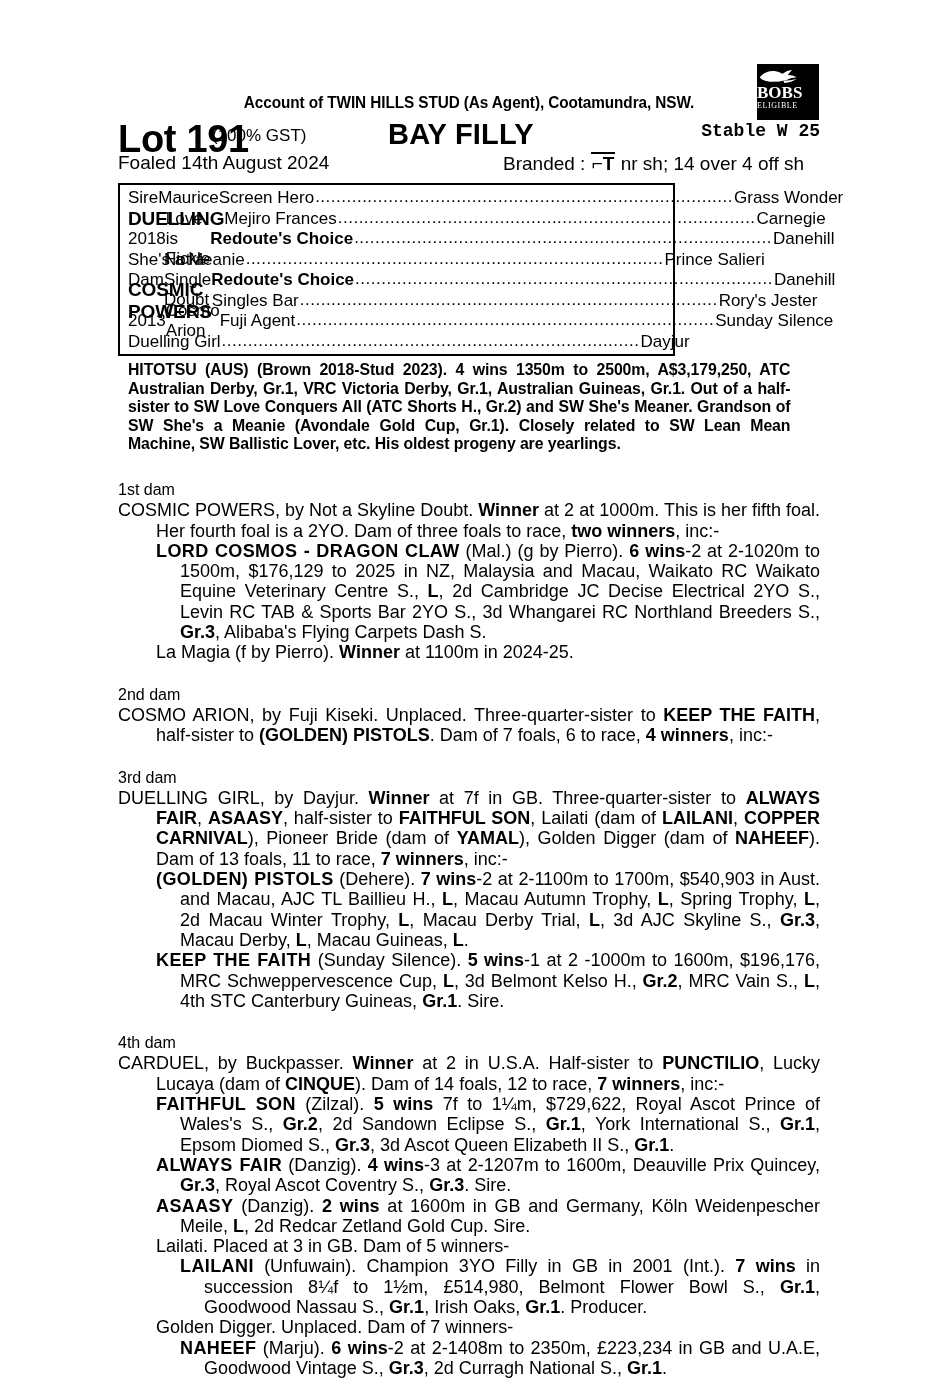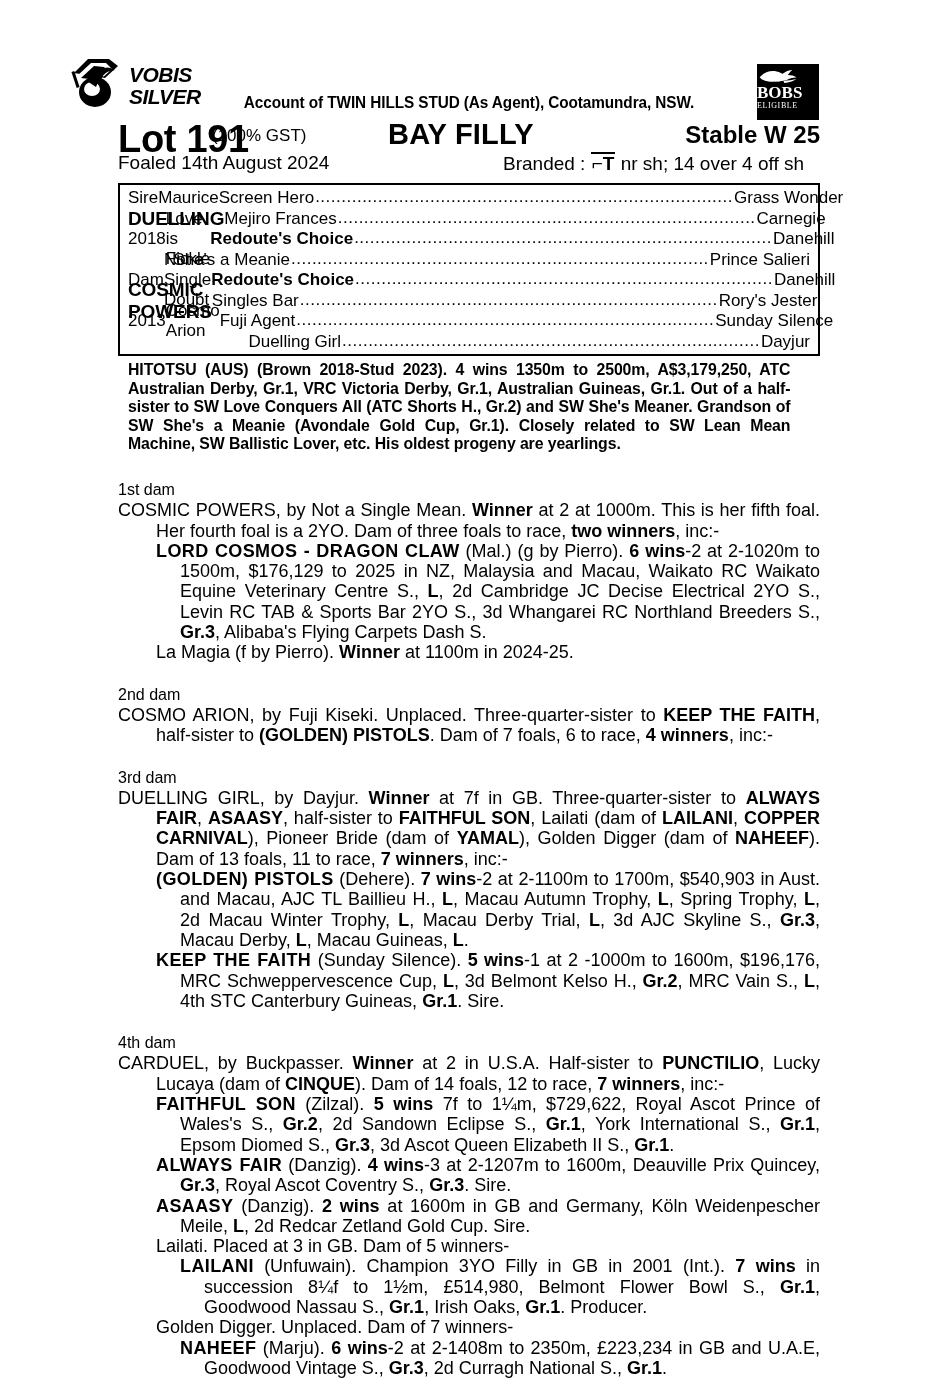--- a/index.html
+++ b/index.html
@@ -107,22 +107,23 @@
     left: 270px;
     top: 0px;
     font-size: 29px;
     font-weight: bold;
     letter-spacing: 0.2px;
   }
   .stable {
     position: absolute;
     right: 0;
     top: 3px;
-    font-size: 24px;
-    font-weight: bold;
+    font-size: 18px;
+    font-weight: bold;
+    font-family: Liberation Mono, monospace;
   }
   .foaled-row {
     position: absolute;
     left: 118px;
     top: 152px;
     width: 702px;
     height: 24px;
     font-size: 19px;
   }
   .foaled {
@@ -142,21 +143,21 @@
     line-height: 1.0;
     padding: 0 1px;
     font-weight: bold;
   }
 
   
   .ped-table {
     position: absolute;
     left: 118px;
     top: 183px;
-    width: 702px;
+    width: 557px;
     border: 2px solid #000;
     box-sizing: border-box;
     padding: 3px 0 2px 0;
   }
   .ped-row {
     display: flex;
     height: 20.5px;
     align-items: center;
     font-size: 17px;
   }
@@ -233,36 +234,20 @@
   .bname { font-weight: bold; letter-spacing: 0.4px; }
   .b { font-weight: bold; }
 </style>
 </head>
 <body>
 
 <div class="page">
 
   <div class="header">
 
-    <div class="vobis-logo">
-      <svg viewBox="0 0 290 116" width="145" height="58" xmlns="http://www.w3.org/2000/svg">
-        <g fill="#000">
-          <path d="M8 34 L36 6 L78 6 L96 20 L70 44 Z"></path>
-          <path d="M14 40 L42 14 L72 14 L84 26 L60 48 Z" fill="#fff"></path>
-          <path d="M22 44 L48 20 L68 22 L76 30 L56 48 Z"></path>
-          <ellipse cx="50" cy="72" rx="32" ry="30"></ellipse>
-          <ellipse cx="44" cy="66" rx="16" ry="14" fill="#fff"></ellipse>
-          <path d="M34 50 q14 -16 34 -10 q-12 10 -16 22 z"></path>
-          <path d="M58 28 q18 -10 32 0 q-16 2 -26 10 z"></path>
-          <rect x="8" y="30" width="6" height="34" transform="rotate(-18 11 47)"></rect>
-        </g>
-        <text x="118" y="52" font-family="Liberation Sans, sans-serif" font-size="42" font-weight="bold" font-style="italic" letter-spacing="-1">VOBIS</text>
-        <text x="118" y="96" font-family="Liberation Sans, sans-serif" font-size="42" font-weight="bold" font-style="italic" letter-spacing="-1">SILVER</text>
-      </svg>
-    </div>
 
     <div class="bobs-logo">
       <svg class="bobs-bird" viewBox="0 0 100 34" xmlns="http://www.w3.org/2000/svg">
         <g fill="#fff">
           <path d="M6 22 q14 -16 34 -14 q10 1 18 6 q10 -8 22 -9 q-6 6 -10 12 q12 0 20 5 q-14 2 -26 6 q-18 6 -38 4 q-12 -1 -20 -10 z"></path>
           <path d="M44 26 q18 2 34 -2 q-12 7 -28 8 q-10 0 -16 -3 z"></path>
           <path d="M60 30 q16 0 30 -4 q-12 8 -28 9 z"></path>
         </g>
       </svg>
       <div class="bobs-word">BOBS</div>
@@ -359,21 +344,21 @@
           <span class="gp-right">Dayjur</span>
         </div>
       </div>
     </div>
 
   <div class="sire-blurb">HITOTSU (AUS) (Brown 2018-Stud 2023). 4 wins 1350m to 2500m, A$3,179,250, ATC Australian Derby, Gr.1, VRC Victoria Derby, Gr.1, Australian Guineas, Gr.1. Out of a half-sister to SW Love Conquers All (ATC Shorts H., Gr.2) and SW She's Meaner. Grandson of SW She's a Meanie (Avondale Gold Cup, Gr.1). Closely related to SW Lean Mean Machine, SW Ballistic Lover, etc. His oldest progeny are yearlings.</div>
 
   <div class="body" id="dam-body">
       <div class="sec">
         <div class="dam-head">1st dam</div>
-        <div class="p0"><span class="first">COSMIC POWERS</span><span>, by Not a Single Mean. </span><span class="b">Winner</span><span> at 2 at 1000m. This is her fifth foal. Her fourth foal is a 2YO. Dam of three foals to race, </span><span class="b">two winners</span><span>, inc:-</span></div>
+        <div class="p0"><span class="first">COSMIC POWERS</span><span>, by Not a Skyline Doubt. </span><span class="b">Winner</span><span> at 2 at 1000m. This is her fifth foal. Her fourth foal is a 2YO. Dam of three foals to race, </span><span class="b">two winners</span><span>, inc:-</span></div>
         <div class="p1"><span class="bname first">LORD COSMOS - DRAGON CLAW</span><span> (Mal.) (g by Pierro). </span><span class="b">6 wins</span><span>-2 at 2-1020m to 1500m, $176,129 to 2025 in NZ, Malaysia and Macau, Waikato RC Waikato Equine Veterinary Centre S., </span><span class="b">L</span><span>, 2d Cambridge JC Decise Electrical 2YO S., Levin RC TAB &amp; Sports Bar 2YO S., 3d Whangarei RC Northland Breeders S., </span><span class="b">Gr.3</span><span>, Alibaba's Flying Carpets Dash S.</span></div>
         <div class="p1"><span class="first">La Magia</span><span> (f by Pierro). </span><span class="b">Winner</span><span> at 1100m in 2024-25.</span></div>
       </div>
       <div class="sec">
         <div class="dam-head">2nd dam</div>
         <div class="p0"><span class="first">COSMO ARION</span><span>, by Fuji Kiseki. Unplaced. Three-quarter-sister to </span><span class="b">KEEP THE FAITH</span><span>, half-sister to </span><span class="b">(GOLDEN) PISTOLS</span><span>. Dam of 7 foals, 6 to race, </span><span class="b">4 winners</span><span>, inc:-</span></div>
       </div>
       <div class="sec">
         <div class="dam-head">3rd dam</div>
         <div class="p0"><span class="first">DUELLING GIRL</span><span>, by Dayjur. </span><span class="b">Winner</span><span> at 7f in GB. Three-quarter-sister to </span><span class="b">ALWAYS FAIR</span><span>, </span><span class="b">ASAASY</span><span>, half-sister to </span><span class="b">FAITHFUL SON</span><span>, Lailati (dam of </span><span class="b">LAILANI</span><span>, </span><span class="b">COPPER CARNIVAL</span><span>), Pioneer Bride (dam of </span><span class="b">YAMAL</span><span>), Golden Digger (dam of </span><span class="b">NAHEEF</span><span>). Dam of 13 foals, 11 to race, </span><span class="b">7 winners</span><span>, inc:-</span></div>

